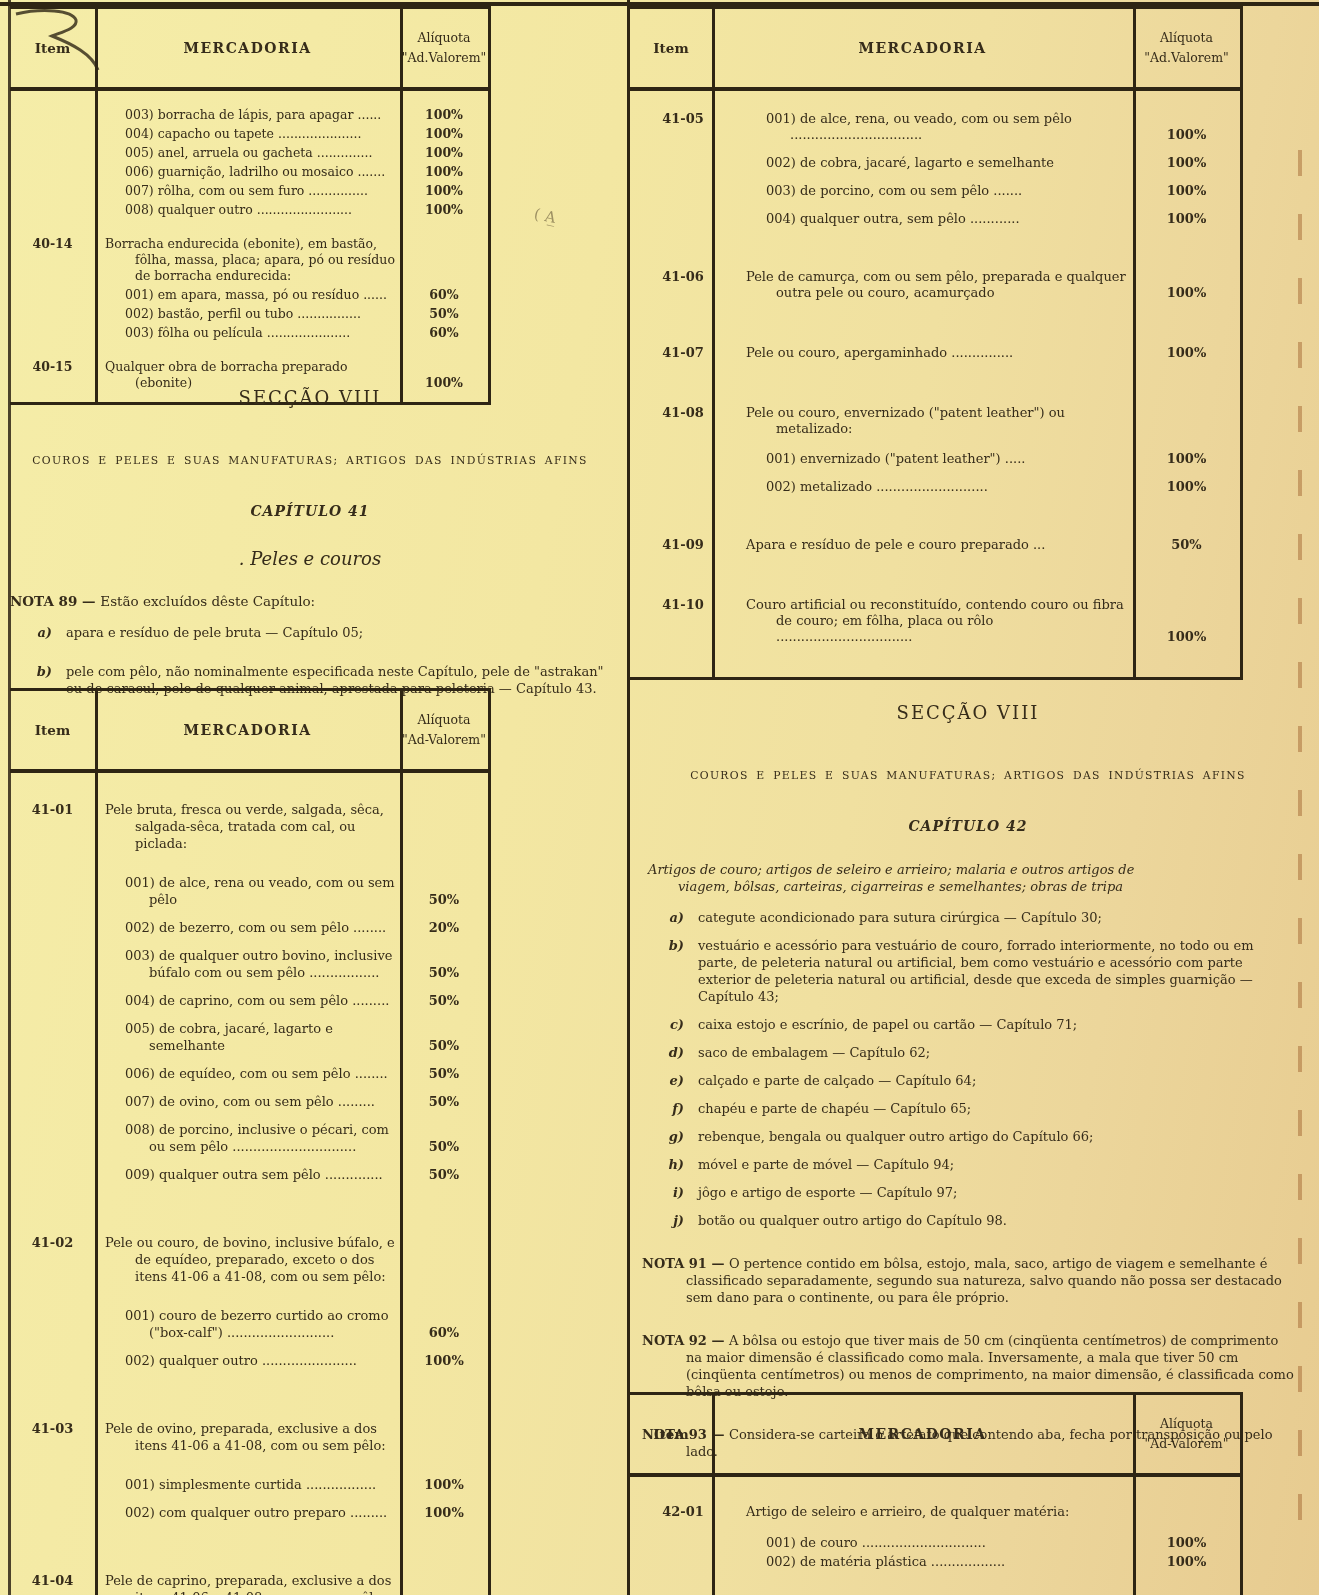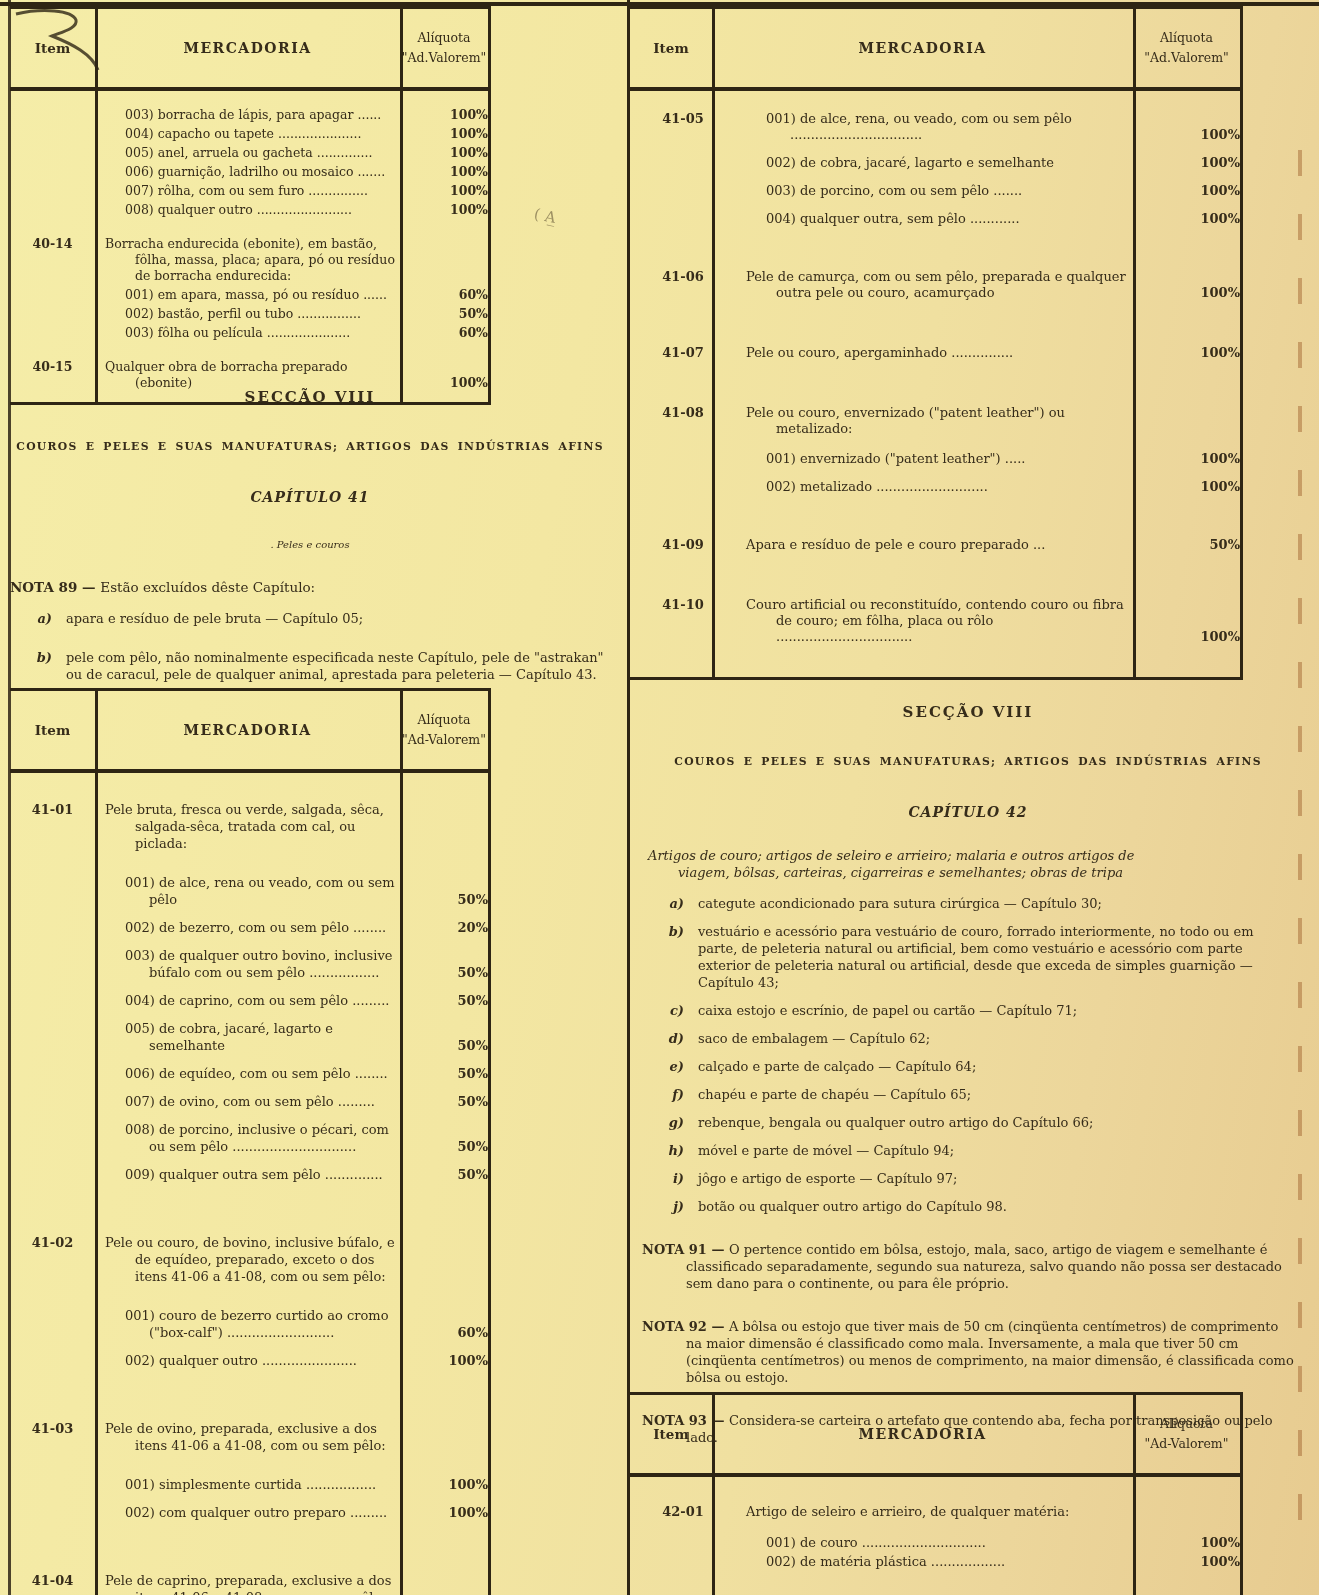--- a/index.html
+++ b/index.html
@@ -37,21 +37,21 @@
 
   .tbody{position:relative;}
   .entry{display:flex;}
   .e-item{font-weight:bold;text-align:center;flex:none;}
   .tA .e-item,.tB .e-item{width:85px;} .tC .e-item,.tD .e-item{width:106px;}
   .e-body{flex:1;min-width:0;}
   .desc-row,.sub-row{display:flex;align-items:flex-end;}
   .desc-text{flex:1;padding-left:10px;text-indent:0;}
   .desc-text.hang{padding-left:40px;text-indent:-30px;}
   .sub-text{flex:1;padding-left:54px;text-indent:-24px;}
-  .rate{flex:none;text-align:right;font-weight:bold;}
+  .rate{flex:none;text-align:center;font-weight:bold;}
   .tA .rate,.tB .rate{width:88px;} .tC .rate,.tD .rate{width:107px;}
 
   
   .tA{left:10px;top:6px;width:478px;font-size:12.5px;line-height:16px;}
   .tA .tbody{padding:16px 0 8px 0;}
   .tA .sub-row{margin-bottom:3px;}
   .tA .desc-row{margin-bottom:3px;}
   .tA .entry + .entry{margin-top:15px;}
 
   .tB{left:10px;top:688px;width:478px;height:907px;overflow:hidden;}
@@ -69,24 +69,24 @@
   .tD{left:630px;top:1392px;width:610px;height:203px;overflow:hidden;}
   .tD .tbody{padding-top:26px;}
   .tD .sub-row{margin-bottom:2px;gap:48px;}
   .tD .desc-row{margin-bottom:14px;}
 
   
   .sectionblock{position:absolute;}
   .sec-a{left:10px;top:375px;width:600px;}
   .sec-b{left:642px;top:700px;width:652px;}
   .c-line{text-align:center;}
-  .sec-title{font-weight:bold;font-size:15px;letter-spacing:2px;margin-top:14px;}
-  .sec-sub{font-weight:bold;font-size:10.8px;letter-spacing:1.3px;margin-top:32px;word-spacing:3px;}
+  .sec-title{font-weight:normal;font-size:18px;letter-spacing:2px;margin-top:14px;}
+  .sec-sub{font-weight:normal;font-size:10.8px;letter-spacing:1.3px;margin-top:46px;word-spacing:3px;}
   .chap{font-weight:bold;font-style:italic;font-size:14px;letter-spacing:1px;margin-top:34px;}
-  .chap-title{font-style:italic;font-size:10px;margin-top:30px;}
+  .chap-title{font-style:italic;font-size:18px;margin-top:30px;}
   .chap-desc{font-style:italic;font-size:13px;margin-top:26px;text-align:left;padding-left:6px;}
   .chap-desc .ind{display:block;padding-left:30px;}
   .nota{margin-top:26px;padding-left:44px;text-indent:-44px;}
   .nota b{font-weight:bold;}
   .letter-items{margin-top:14px;}
   .letter-item{display:flex;margin-bottom:11px;}
   .letter-item .lt{width:42px;flex:none;text-align:right;padding-right:14px;font-style:italic;font-weight:bold;}
   .letter-item .lx{flex:1;}
   .sec-a .letter-item{margin-bottom:22px;}
   .sec-a .nota{font-size:13.5px;}

